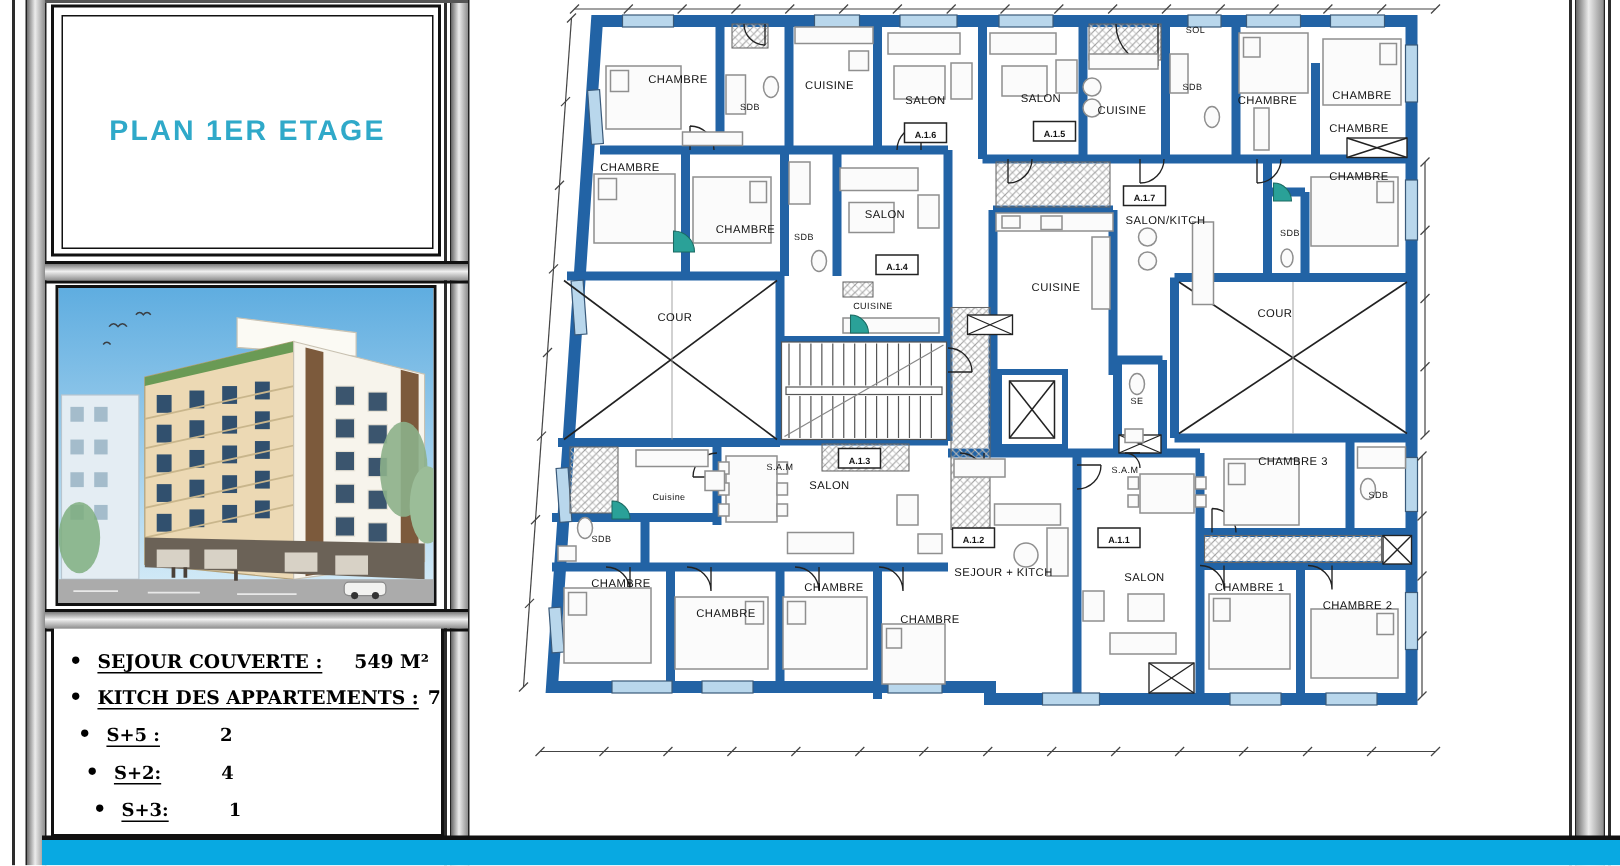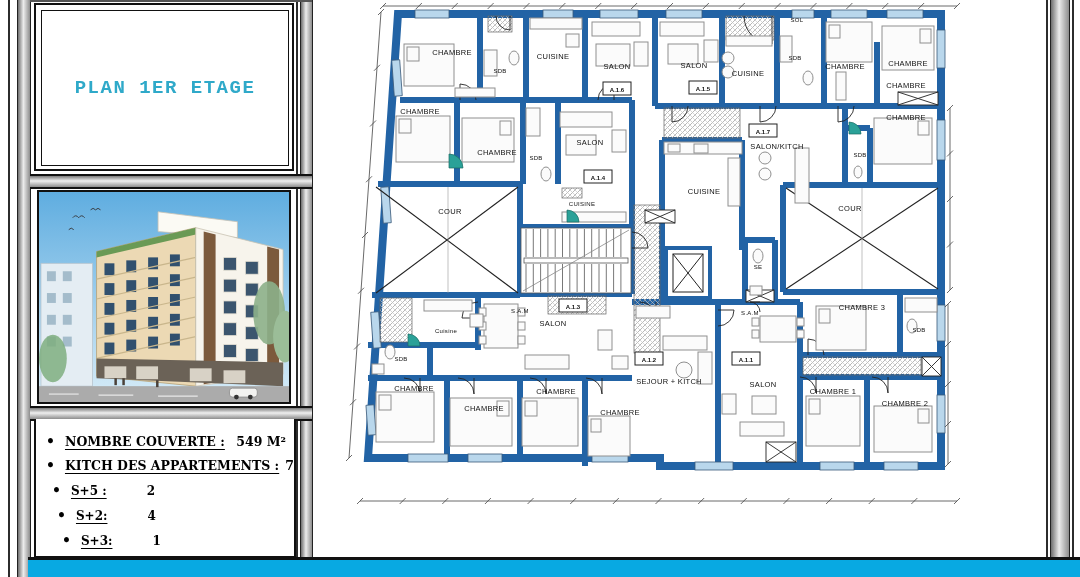--- a/index.html
+++ b/index.html
@@ -9,21 +9,21 @@
   .v-line{position:absolute;top:0;height:577px;background:#2c2c2c;width:2px;}
   .v-strip{position:absolute;top:0;height:577px;background:linear-gradient(90deg,#6e6e6e,#ececec 45%,#8d8d8d);
            border-left:1px solid #222;border-right:1px solid #222;}
   .h-strip{position:absolute;left:30px;width:282px;height:11px;
            background:linear-gradient(#7a7a7a,#efefef 45%,#8d8d8d);
            border-top:2px solid #111;border-bottom:2px solid #111;}
   
   .panel-topline{position:absolute;left:30px;top:0;width:282px;height:2px;background:#555;}
   .title-box{position:absolute;left:34px;top:3px;width:260px;height:168px;border:2px solid #111;background:#fff;padding:5px;box-sizing:border-box;}
   .title-inner{width:100%;height:100%;border:1.5px solid #111;display:flex;align-items:center;justify-content:center;}
-  .title-text{font-family:Liberation Mono, monospace;font-weight:bold;font-size:19px;color:#2fa9c9;letter-spacing:1.5px;margin:0;}
+  .title-text{font-family:Liberation Sans, sans-serif;font-weight:bold;font-size:19px;color:#2fa9c9;letter-spacing:1.5px;margin:0;}
   .photo-box{position:absolute;left:37px;top:190px;width:254px;height:214px;border:2px solid #111;background:#fff;box-sizing:border-box;}
   .photo-box svg{display:block;width:100%;height:100%;}
   .info-box{position:absolute;left:34px;top:419px;width:262px;height:139px;border:2px solid #111;border-top:none;background:#fff;box-sizing:border-box;padding-top:6px;}
   .info-row{display:flex;align-items:baseline;margin:0 8px 0 10px;font-family:"DejaVu Serif",serif;font-weight:bold;color:#000;}
   .r-lg{font-size:12.5px;margin-top:8px;}
   .r-sm{font-size:12px;margin-top:9px;}
   .bullet{font-size:14px;margin-right:10px;}
   .info-label{text-decoration:underline;text-underline-offset:3px;white-space:nowrap;}
   .row1 .info-value{margin-left:auto;margin-right:0;}
   .row2 .info-value{margin-left:6px;}
@@ -176,21 +176,21 @@
           <rect x="118" y="190" width="2.5" height="7"></rect>
       </g>
     </svg>
   </div>
 
   <div class="h-strip" style="top:406px"></div>
 
   <div class="info-box">
     <div class="info-row r-lg row1">
       <span class="bullet">•</span>
-      <span class="info-label">NOMBRE COUVERTE :</span>
+      <span class="info-label">SEJOUR COUVERTE :</span>
       <span class="info-value">549 M²</span>
     </div>
     <div class="info-row r-lg row2">
       <span class="bullet">•</span>
       <span class="info-label">KITCH DES APPARTEMENTS :</span>
       <span class="info-value">7</span>
     </div>
     <div class="info-row r-sm" style="margin-left:16px">
       <span class="bullet">•</span>
       <span class="info-label">S+5 :</span>

